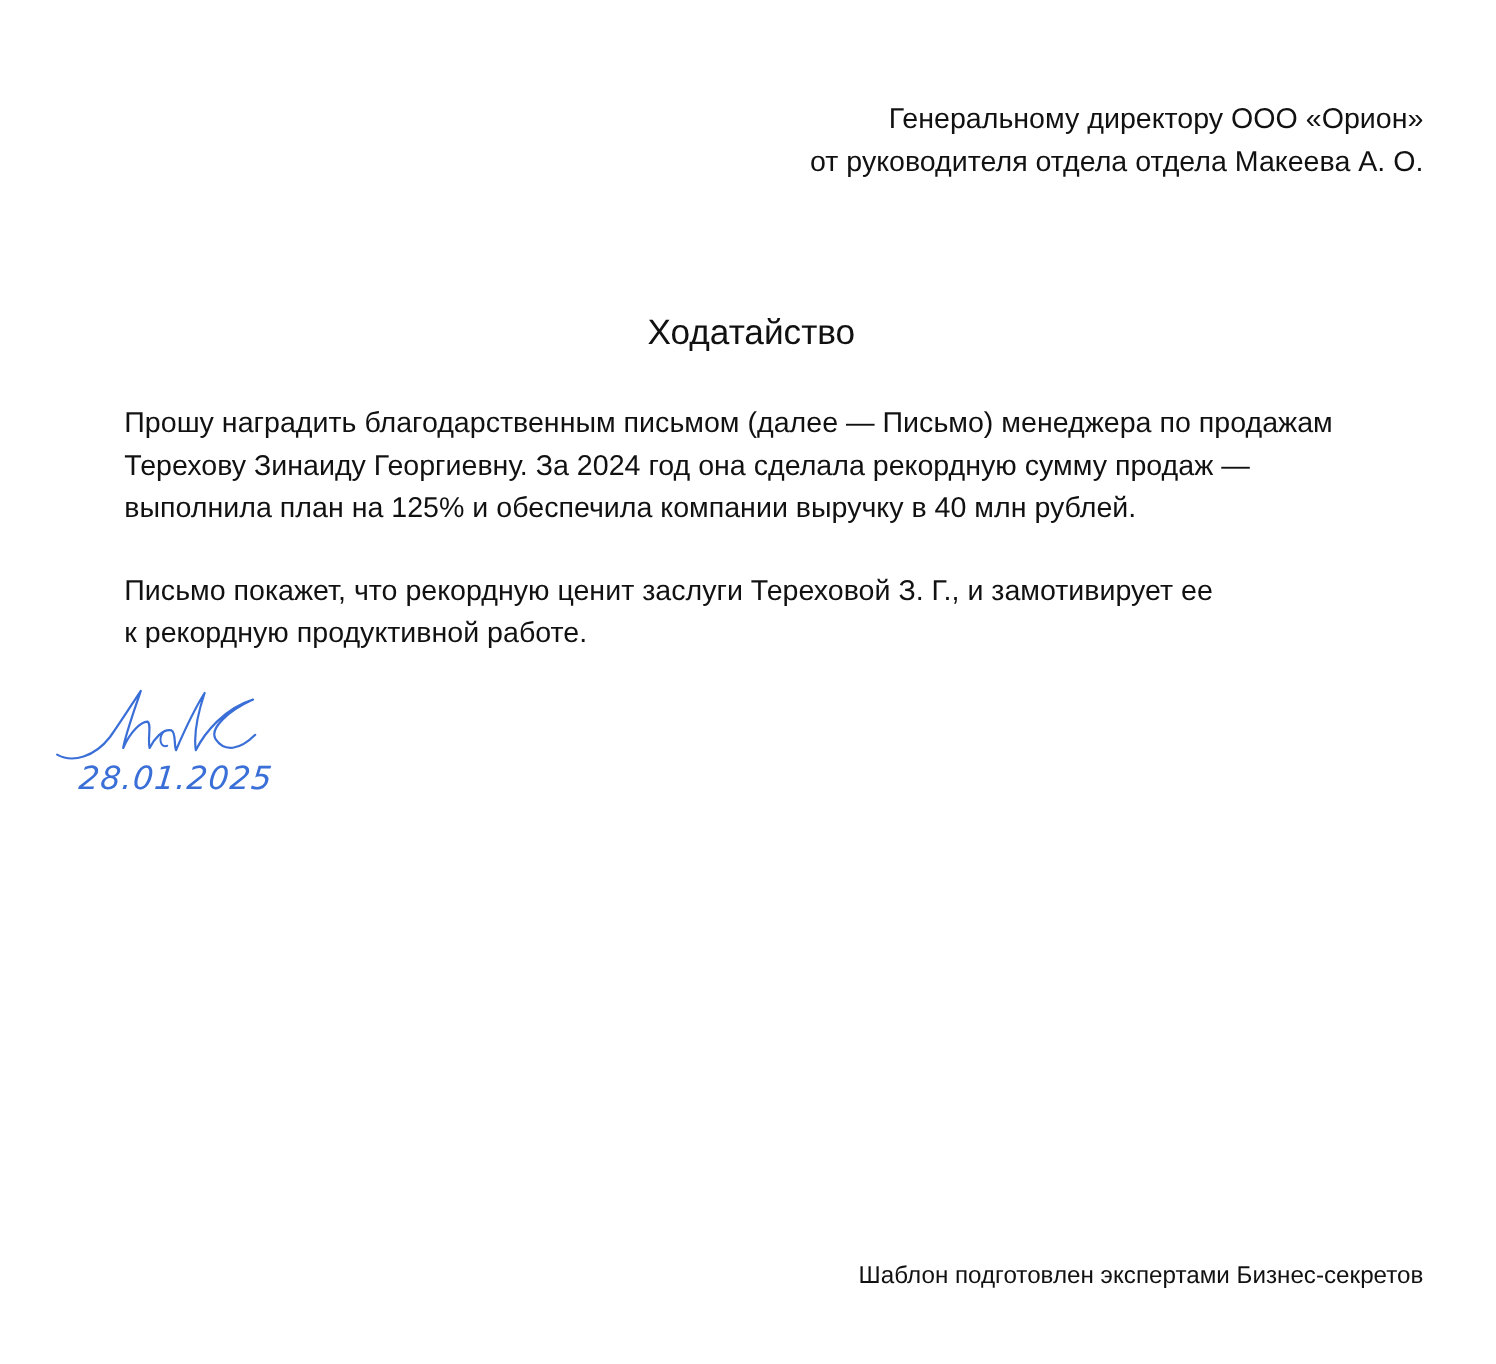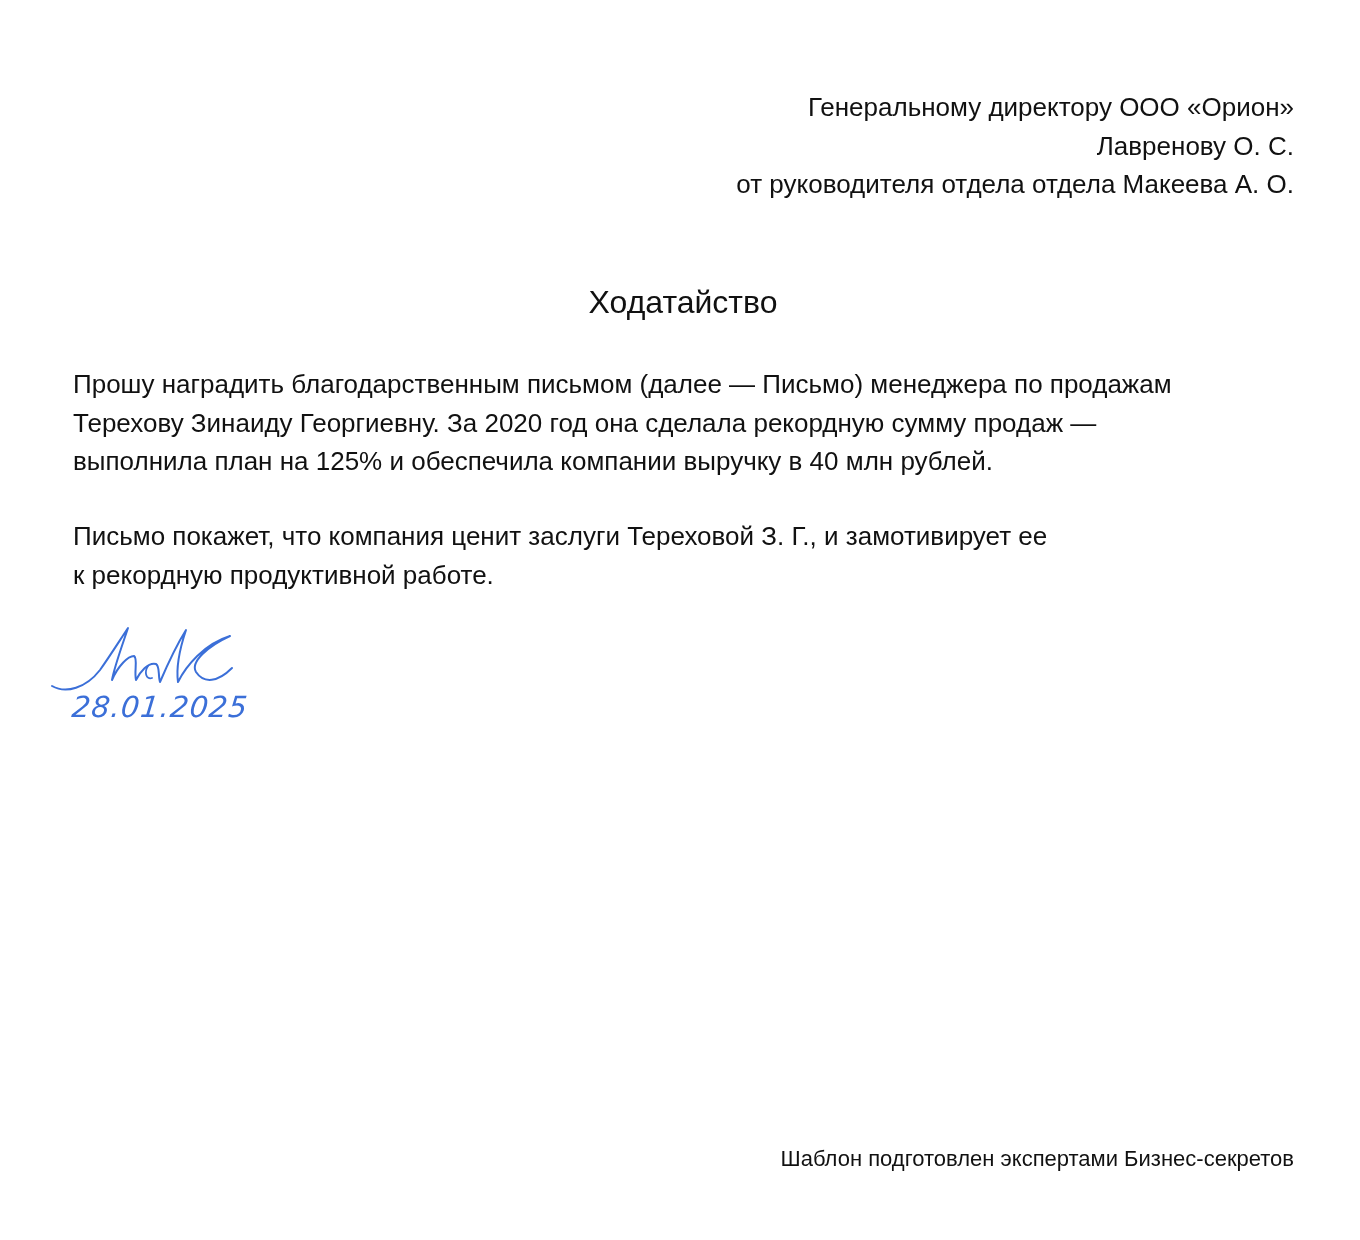--- a/index.html
+++ b/index.html
@@ -33,21 +33,21 @@
       text-align: center;
       font-size: 32px;
       line-height: 40px;
     }
     .para {
       position: absolute;
       left: 73px;
       font-size: 26px;
       line-height: 38.5px;
     }
-    .para div { white-space: nowrap; }
+    .para div { white-space: nowrap; margin-left: 40px; }
     .para-1 { top: 365px; }
     .para-2 { top: 517px; }
     .signature {
       position: absolute;
       left: 48px;
       top: 622px;
       width: 200px;
       height: 110px;
     }
     .signature svg { position: absolute; left: 0; top: 0; }
@@ -70,34 +70,33 @@
       font-size: 22px;
       line-height: 28px;
       white-space: nowrap;
     }
   </style>
 </head>
 <body>
 
 <div class="addressee">
   <div>Генеральному директору ООО «Орион»</div>
-  <div>Лавренову О. С.</div>
   <div>от руководителя отдела отдела Макеева А. О.</div>
 </div>
 
 <div class="title">Ходатайство</div>
 
 <div class="para para-1">
   <div>Прошу наградить благодарственным письмом (далее — Письмо) менеджера по продажам</div>
-  <div>Терехову Зинаиду Георгиевну. За 2020 год она сделала рекордную сумму продаж —</div>
+  <div>Терехову Зинаиду Георгиевну. За 2024 год она сделала рекордную сумму продаж —</div>
   <div>выполнила план на 125% и обеспечила компании выручку в 40 млн рублей.</div>
 </div>
 
 <div class="para para-2">
-  <div>Письмо покажет, что компания ценит заслуги Тереховой З. Г., и замотивирует ее</div>
+  <div>Письмо покажет, что рекордную ценит заслуги Тереховой З. Г., и замотивирует ее</div>
   <div>к рекордную продуктивной работе.</div>
 </div>
 
 <div class="signature">
   <svg width="200" height="80" viewBox="0 0 200 80">
     <path d="M4 64 C 18 72, 38 66, 52 48 C 62 34, 72 18, 80 6
              C 74 24, 66 46, 64 58 C 70 44, 80 34, 86 34
              C 90 36, 86 50, 88 58 C 92 50, 100 40, 108 42
              C 112 44, 110 54, 112 60 C 118 46, 128 24, 138 8
              C 132 26, 128 46, 130 60 C 138 44, 156 22, 182 14

